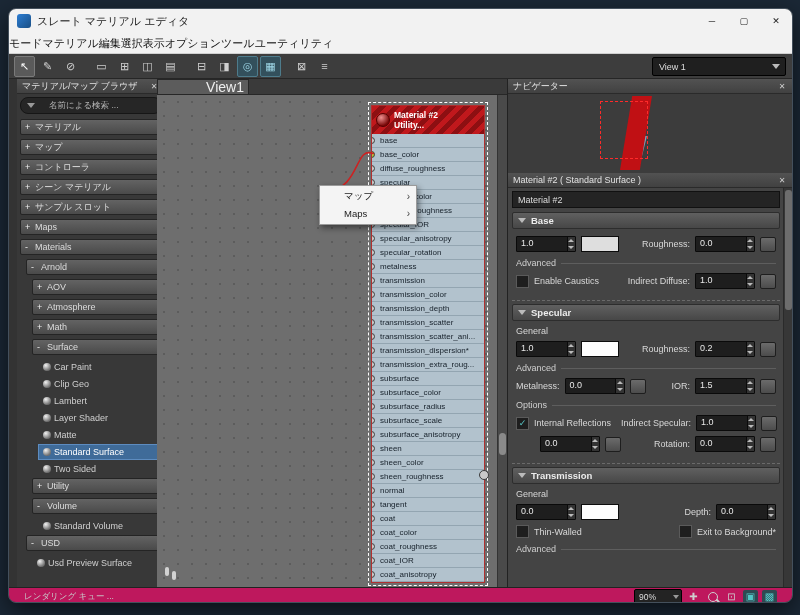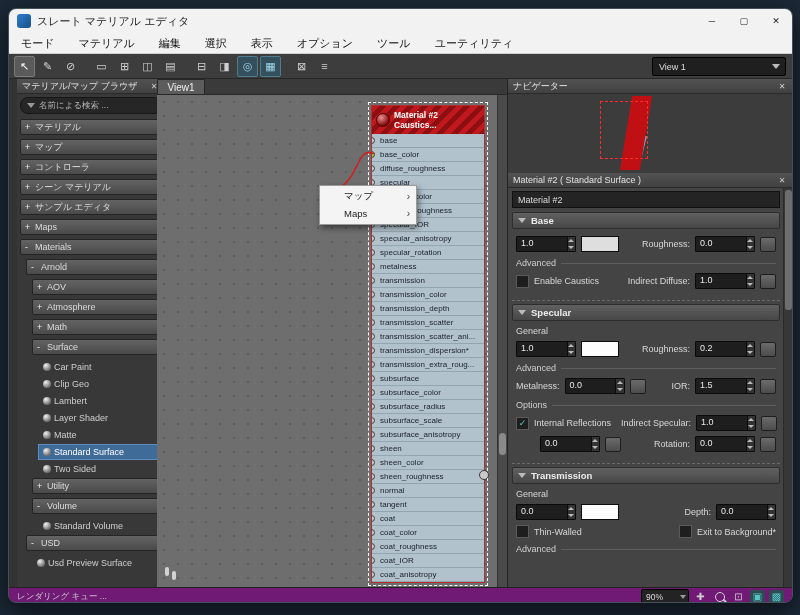--- a/index.html
+++ b/index.html
@@ -5,54 +5,54 @@
   html,body{margin:0;padding:0;}
   #screen{position:relative;width:800px;height:615px;background:#1b2836;font-family:Liberation Sans, sans-serif;overflow:hidden;}
   .window{position:absolute;left:8px;top:8px;width:783px;height:593px;border-radius:8px;overflow:hidden;border:1px solid #44505c;background:#3a3a3a;box-shadow:0 8px 24px rgba(0,0,0,.6);}
   
   .titlebar{height:24px;background:#f2f2f2;display:flex;align-items:center;}
   .appicon{width:14px;height:14px;margin:0 6px 0 8px;border-radius:3px;background:linear-gradient(135deg,#2d7dd2,#194f85);}
   .wtitle{font-size:11px;color:#1a1a1a;flex:1;}
   .wbtn{width:32px;height:24px;display:flex;align-items:center;justify-content:center;font-size:9px;color:#222;}
   
   .menubar{height:20px;background:#f2f2f2;display:flex;align-items:center;border-bottom:1px solid #d0d0d0;}
-  .mitem{font-size:11px;color:#111;padding:0 12px;height:100%;display:flex;align-items:center;}
+  .mitem{font-size:11px;color:#111;padding:0 0;height:100%;display:flex;align-items:center;}
   
   .toolbar{position:relative;height:24px;background:#3d3d3d;border-bottom:1px solid #262626;display:flex;align-items:center;padding-left:4px;}
   .tbtn{width:19px;height:19px;margin:0 1px;display:inline-flex;align-items:center;justify-content:center;font-size:11px;color:#cfcfcf;border:1px solid transparent;border-radius:2px;}
   .toolbar .tbtn:nth-of-type(1){background:#5a5a5a;border-color:#7a7a7a;color:#fff;}
   .toolbar .tbtn:nth-of-type(10),.toolbar .tbtn:nth-of-type(11){background:#33505c;border-color:#4e7c8c;color:#9fd8e8;}
   .toolbar .tbtn:nth-of-type(4),.toolbar .tbtn:nth-of-type(8),.toolbar .tbtn:nth-of-type(12){margin-left:9px;}
   .viewcombo{position:absolute;right:6px;top:3px;width:132px;height:17px;background:#1f1f1f;border:1px solid #000;border-radius:2px;display:flex;align-items:center;}
   .viewcombo .vtxt{flex:1;font-size:9px;color:#ddd;padding-left:6px;}
   .tri{width:0;height:0;border-left:4px solid transparent;border-right:4px solid transparent;border-top:5px solid #bbb;margin-right:5px;}
   
   .main{position:relative;height:508px;background:#333;}
   .phdr{height:14px;background:linear-gradient(#525252,#414141);border-bottom:1px solid #2a2a2a;display:flex;align-items:center;padding:0 5px;font-size:9px;color:#e2e2e2;}
   .phdr .grow{flex:1;}
   .pclose{font-size:8px;color:#ccc;width:12px;text-align:center;}
   
   .browser{position:absolute;left:8px;top:0;width:148px;height:508px;background:#383838;border-right:1px solid #222;display:flex;flex-direction:column;}
-  .search{margin:3px 3px;height:15px;background:#262626;border:1px solid #161616;border-radius:8px;display:flex;align-items:center;padding:0 6px;gap:4px;}
+  .search{margin:3px 3px;height:15px;background:#262626;border:1px solid #161616;border-radius:8px;display:flex;align-items:center;padding:0 6px;gap:14px;}
   .search .stxt{font-size:8.5px;color:#b5b5b5;}
   .blist{flex:1;overflow:hidden;padding:2px 0;}
   .bi{display:flex;align-items:center;height:14px;margin:0 3px 4px 3px;padding:0 4px;font-size:9px;color:#ddd;gap:3px;}
   .bi.g{background:linear-gradient(#636363,#4a4a4a);border:1px solid #242424;border-radius:2px;height:14px;}
   .bi .pf{width:7px;font-size:9px;color:#eee;}
   .bi.leaf{margin-bottom:1px;color:#cfcfcf;border:1px solid transparent;}
   .bi.sel{background:#3f6b99;color:#fff;border-color:#5d8cc0;}
   .l0{margin-left:3px;}
   .l1{margin-left:9px;}
   .l2{margin-left:15px;}
   .l3{margin-left:21px;}
   .sph{width:8px;height:8px;border-radius:50%;background:radial-gradient(circle at 35% 30%,#f2f2f2,#6f6f6f 70%);flex:none;}
   
   .view{position:absolute;left:148px;top:0;width:350px;height:508px;display:flex;flex-direction:column;background:#3a3a3a;}
   .tabbar{height:15px;background:#3a3a3a;display:flex;border-bottom:1px solid #272727;}
-  .vtab{width:46px;background:#5c5c5c;border:1px solid #272727;border-bottom:none;font-size:10px;color:#eee;display:flex;align-items:center;justify-content:center;}
+  .vtab{width:46px;background:#5c5c5c;border:1px solid #272727;border-bottom:none;font-size:14px;color:#eee;display:flex;align-items:center;justify-content:center;padding-left:44px;}
   .canvas{position:relative;flex:1;background-color:#6e6e6e;background-image:radial-gradient(circle,#5c5c5c 1px,transparent 1.3px);background-size:14px 14px;overflow:hidden;}
   .vscroll{position:absolute;right:0;top:0;bottom:0;width:9px;background:#4a4a4a;border-left:1px solid #333;}
   .vthumb{position:absolute;left:1px;right:1px;top:338px;height:22px;background:#8a8a8a;border-radius:4px;}
   
   .node{position:absolute;left:214px;top:10px;width:112px;z-index:2;outline:1px dashed #fff;outline-offset:2px;border:1px solid #b03030;}
   .nhead{position:relative;height:28px;background:repeating-linear-gradient(135deg,#c0181c 0 5px,#8d0f12 5px 10px);display:flex;align-items:center;gap:4px;padding:0 4px;}
   .nsph{width:12px;height:12px;border-radius:50%;background:radial-gradient(circle at 35% 30%,#f09090,#7c0a0a 70%);flex:none;border:1px solid #500;}
   .ntitle{font-size:8.5px;font-weight:bold;color:#fff;line-height:10px;}
   .rows{position:relative;}
   .nrow{position:relative;height:13px;background:#b2c2cd;border-bottom:1px solid #93a5b1;font-size:8px;color:#16202a;padding-left:8px;display:flex;align-items:center;white-space:nowrap;overflow:hidden;}
@@ -94,21 +94,21 @@
   .sb{width:9px;display:flex;flex-direction:column;border-left:1px solid #0a0a0a;background:#333;}
   .sb i{flex:1;display:flex;align-items:center;justify-content:center;}
   .sb i.u::after{content:"";border-left:3px solid transparent;border-right:3px solid transparent;border-bottom:3px solid #bbb;}
   .sb i.d::after{content:"";border-left:3px solid transparent;border-right:3px solid transparent;border-top:3px solid #bbb;}
   .mapbtn{width:14px;height:13px;background:linear-gradient(#6b6b6b,#4c4c4c);border:1px solid #1e1e1e;border-radius:2px;flex:none;}
   .swatch{width:36px;height:14px;border:1px solid #0c0c0c;flex:none;}
   .sw-light{background:#dedede;}
   .sw-white{background:#fdfdfd;}
   .cb{width:11px;height:11px;background:#1e1e1e;border:1px solid #5a5a5a;display:inline-flex;align-items:center;justify-content:center;font-size:9px;color:#57c7c7;flex:none;}
   
-  .statusbar{position:relative;height:17px;background:#701a75;border-top:1px solid #222;display:flex;align-items:center;padding:0 8px;gap:4px;}
+  .statusbar{position:relative;height:17px;background:#be185d;border-top:1px solid #222;display:flex;align-items:center;padding:0 15px;gap:4px;}
   .stxt2{font-size:8.5px;color:#c8c8c8;flex:1;}
   .zoomcombo{width:46px;height:13px;background:#232323;border:1px solid #000;display:flex;align-items:center;border-radius:2px;}
   .zoomcombo .ztxt{flex:1;font-size:8.5px;color:#ddd;padding-left:4px;}
   .zoomcombo .tri{border-top-color:#999;margin-right:2px;border-left-width:3px;border-right-width:3px;border-top-width:4px;}
   .sbtn{width:15px;height:14px;display:inline-flex;align-items:center;justify-content:center;font-size:10px;color:#cfcfcf;}
   .sbtn.teal{color:#53c6c6;background:#2e4a52;border-radius:2px;}
   .mag{position:relative;width:8px;height:8px;border:1.5px solid #cfcfcf;border-radius:50%;}
   .mag::after{content:"";position:absolute;left:7px;top:7px;width:4px;height:1.5px;background:#cfcfcf;transform:rotate(45deg);}
 </style>
 </head>
@@ -181,21 +181,21 @@
           <div class="bi g l0">
               <span class="pf">+</span>
               <span>コントローラ</span>
             </div>
           <div class="bi g l0">
               <span class="pf">+</span>
               <span>シーン マテリアル</span>
             </div>
           <div class="bi g l0">
               <span class="pf">+</span>
-              <span>サンプル エディタ</span>
+              <span>サンプル スロット</span>
             </div>
           <div class="bi g l0">
               <span class="pf">+</span>
               <span>Maps</span>
             </div>
           <div class="bi g l0">
               <span class="pf">-</span>
               <span>Materials</span>
             </div>
           <div class="bi g l1">
@@ -275,21 +275,21 @@
         </div>
         <div class="canvas">
 
           <svg class="wiresvg" viewBox="0 0 340 493">
             <path d="M 212 59 C 192 50, 200 92, 164 98" fill="none" stroke="#cc2222" stroke-width="1.6"></path>
           </svg>
 
           <div class="node">
             <div class="nhead">
               <span class="nsph"></span>
-              <span class="ntitle"><span>Material #2</span><br><span>Caustics...</span></span>
+              <span class="ntitle"><span>Material #2</span><br><span>Utility...</span></span>
             </div>
             <div class="rows">
 
                 <div class="nrow">
                   <span class="sock"></span>
                   <span>base</span>
                 </div>
 
                 <div class="nrow">
                   <span class="sock"></span>

